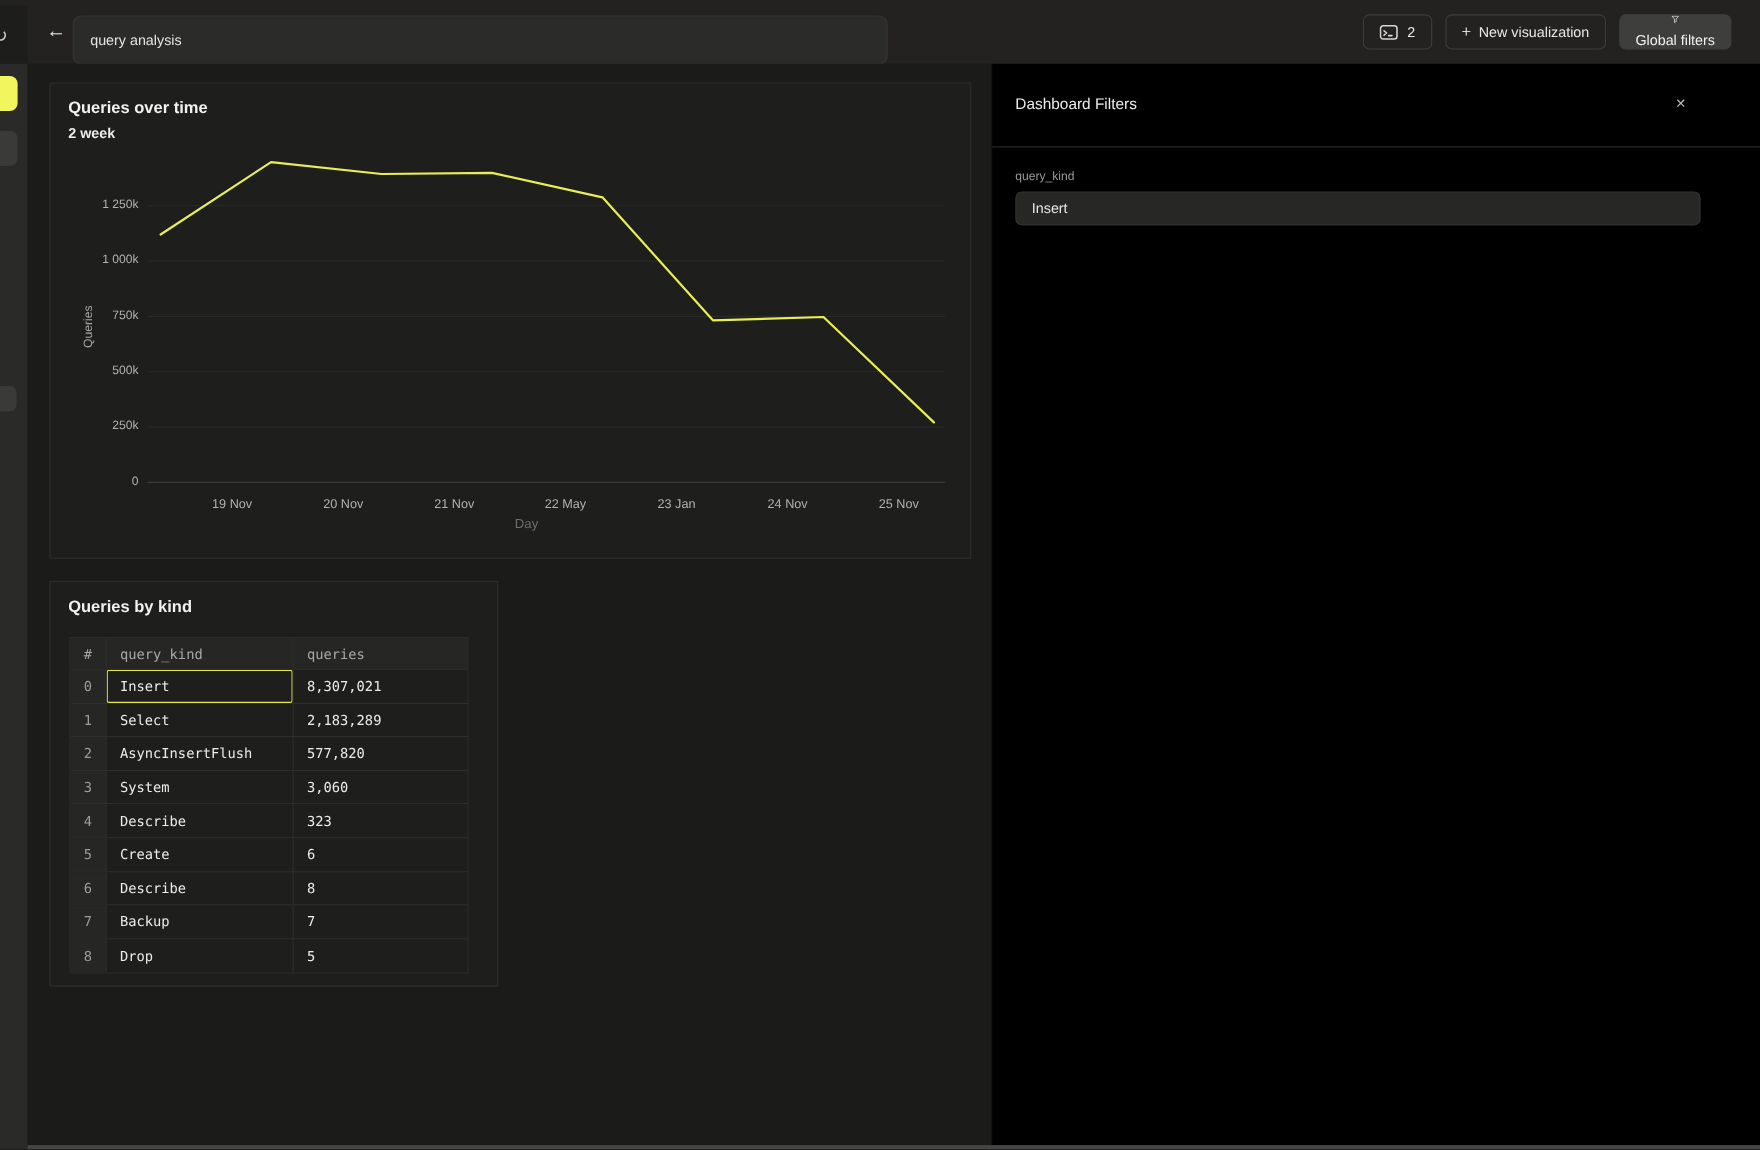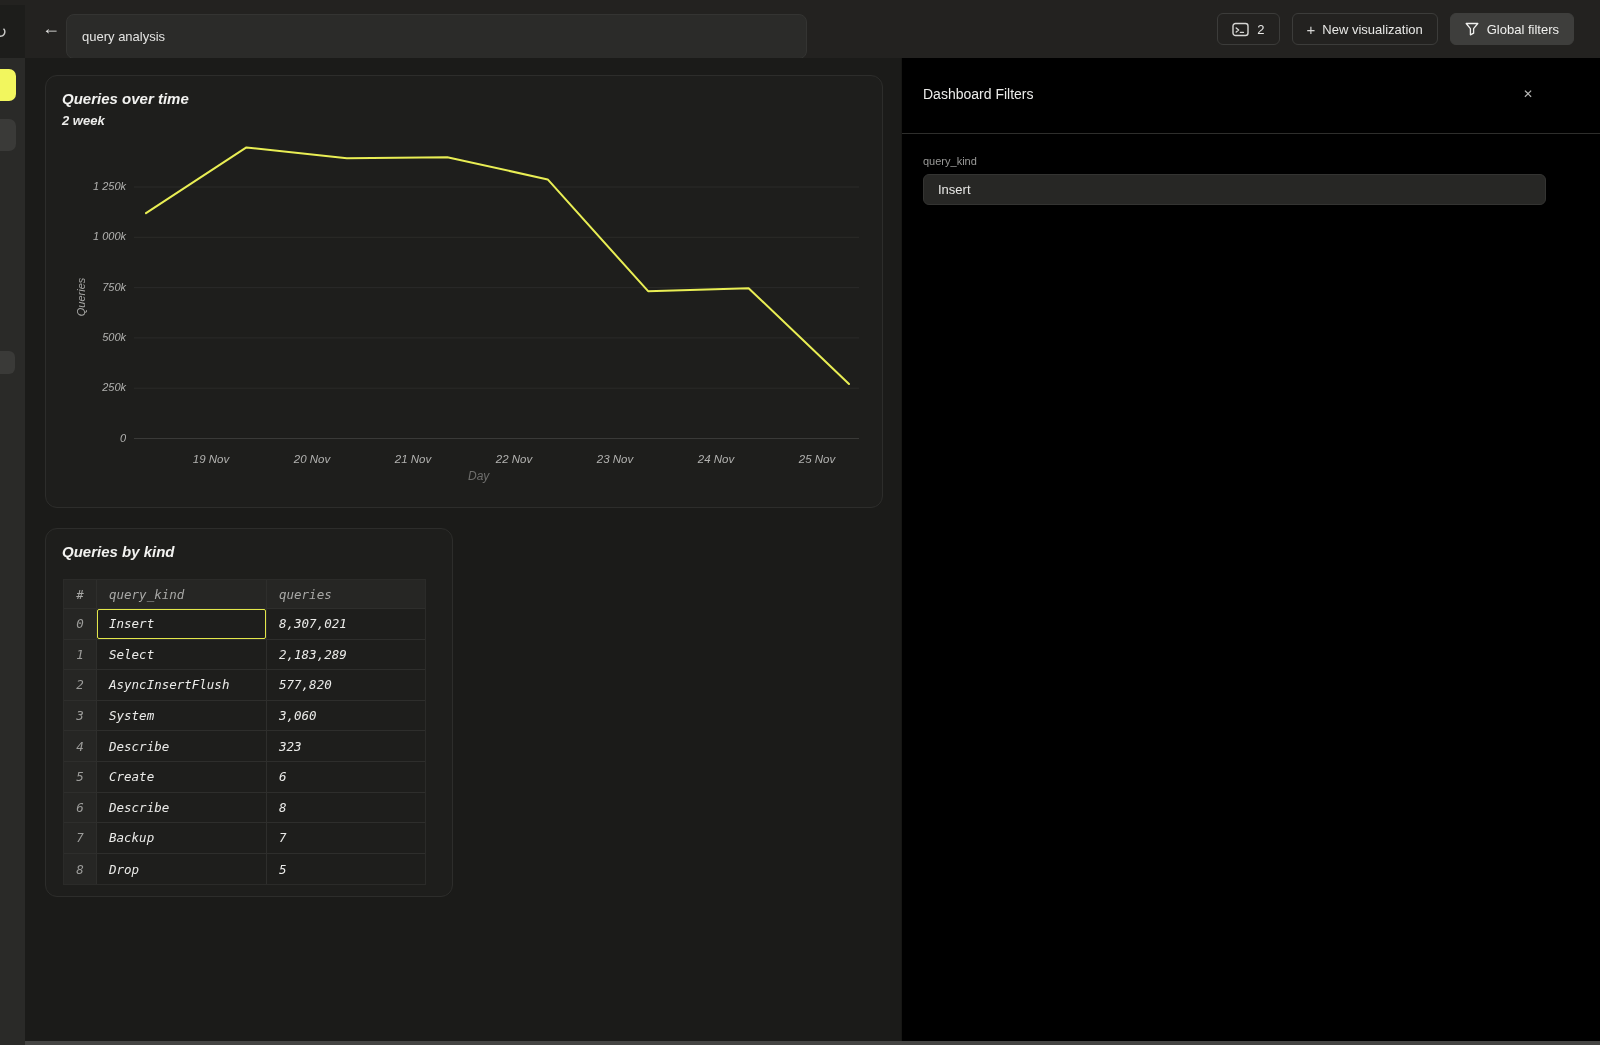--- a/index.html
+++ b/index.html
@@ -13,35 +13,35 @@
   .reload-glyph { position:absolute; left:-7px; top:17px; font-size:17px; color:#c9c9c7; }
   .back-btn { position:absolute; left:38px; top:15px; width:26px; height:26px; color:#e2e2e0;
               font-size:18px; display:flex; align-items:center; justify-content:center; cursor:pointer; }
   .title-input { position:absolute; left:66px; top:14px; width:741px; height:45px; background:#2b2b29;
                  border:1px solid #343432; border-radius:8px; color:#e4e4e2; font-size:13px;
                  padding:16px 15px; outline:none; font-family:"Liberation Sans", sans-serif; }
   .topbar-actions { position:absolute; right:26px; top:13px; display:flex; gap:12px; }
   .tb-btn { height:32px; display:flex; align-items:center; justify-content:center; gap:8px;
             border-radius:6px; font-size:13px; color:#e8e8e6; cursor:pointer; padding:0 14px;
             background:#232220; border:1px solid #3c3c3a; white-space:nowrap; }
-  .tb-btn.filled { background:#3e3e3c; border:1px solid #3e3e3c; color:#f0f0ee; }
+  .tb-btn.filled { background:#3e3e3c; border:1px solid #3e3e3c; color:#f0f0ee;flex-direction:column; }
   .tb-btn svg { display:block; }
   .plus-glyph { font-size:15px; color:#d6d6d4; margin-right:-1px; }
 
   
   .sidebar { position:absolute; left:0; top:58px; width:25px; height:987px; background:#2a2a28; }
   .sb-item { position:absolute; border-radius:7px; }
   .sb-item.yellow { left:-9px; top:11px; width:25px; height:32px; background:#f2f65e; }
   .sb-item.g1 { left:-9px; top:61px; width:25px; height:32px; background:#3a3a38; }
   .sb-item.g2 { left:-9px; top:293px; width:24px; height:23px; background:#3a3a38; border-radius:6px; }
 
   
   .main { position:absolute; left:25px; top:58px; width:876px; height:987px; background:#1b1b19; }
 
-  .card { position:absolute; background:#1e1e1c; border:1px solid #2d2d2b; border-radius:12px;font-style:italic; }
+  .card { position:absolute; background:#1e1e1c; border:1px solid #2d2d2b; border-radius:0; }
   .chart-card { left:20px; top:17px; width:838px; height:433px; }
   .table-card { left:20px; top:470px; width:408px; height:369px; }
   .card-title { position:absolute; left:16px; top:14px; font-size:15px; font-weight:700; color:#f2f2f0; }
   .card-subtitle { position:absolute; left:16px; top:37px; font-size:13px; font-weight:700; color:#ededeb; }
 
   
   .chart-area { position:absolute; left:0; top:0; width:838px; height:433px; }
   .ytick { position:absolute; left:0; width:80px; text-align:right; font-size:11px; color:#b2b2b0; }
   .xtick { position:absolute; width:72px; text-align:center; font-size:11.5px; color:#b2b2b0; top:377px; }
   .yaxis-title { position:absolute; left:35px; top:221px; transform:translate(-50%,-50%) rotate(-90deg);
@@ -138,22 +138,22 @@
             <div class="ytick" style="top: 305.2px;">250k</div>
             <div class="ytick" style="top: 254.9px;">500k</div>
             <div class="ytick" style="top: 204.6px;">750k</div>
             <div class="ytick" style="top: 154.3px;">1 000k</div>
             <div class="ytick" style="top: 104px;">1 250k</div>
           </div>
         <div id="x-ticks">
             <div class="xtick" style="left: 129px;">19 Nov</div>
             <div class="xtick" style="left: 230px;">20 Nov</div>
             <div class="xtick" style="left: 331px;">21 Nov</div>
-            <div class="xtick" style="left: 432px;">22 Nov</div>
-            <div class="xtick" style="left: 533px;">23 Nov</div>
+            <div class="xtick" style="left: 432px;">22 May</div>
+            <div class="xtick" style="left: 533px;">23 Jan</div>
             <div class="xtick" style="left: 634px;">24 Nov</div>
             <div class="xtick" style="left: 735px;">25 Nov</div>
           </div>
       </div>
     </div>
 
     <div class="card table-card">
       <div class="card-title">Queries by kind</div>
       <div class="qtable" id="qtable">
           <div class="t-row head">

